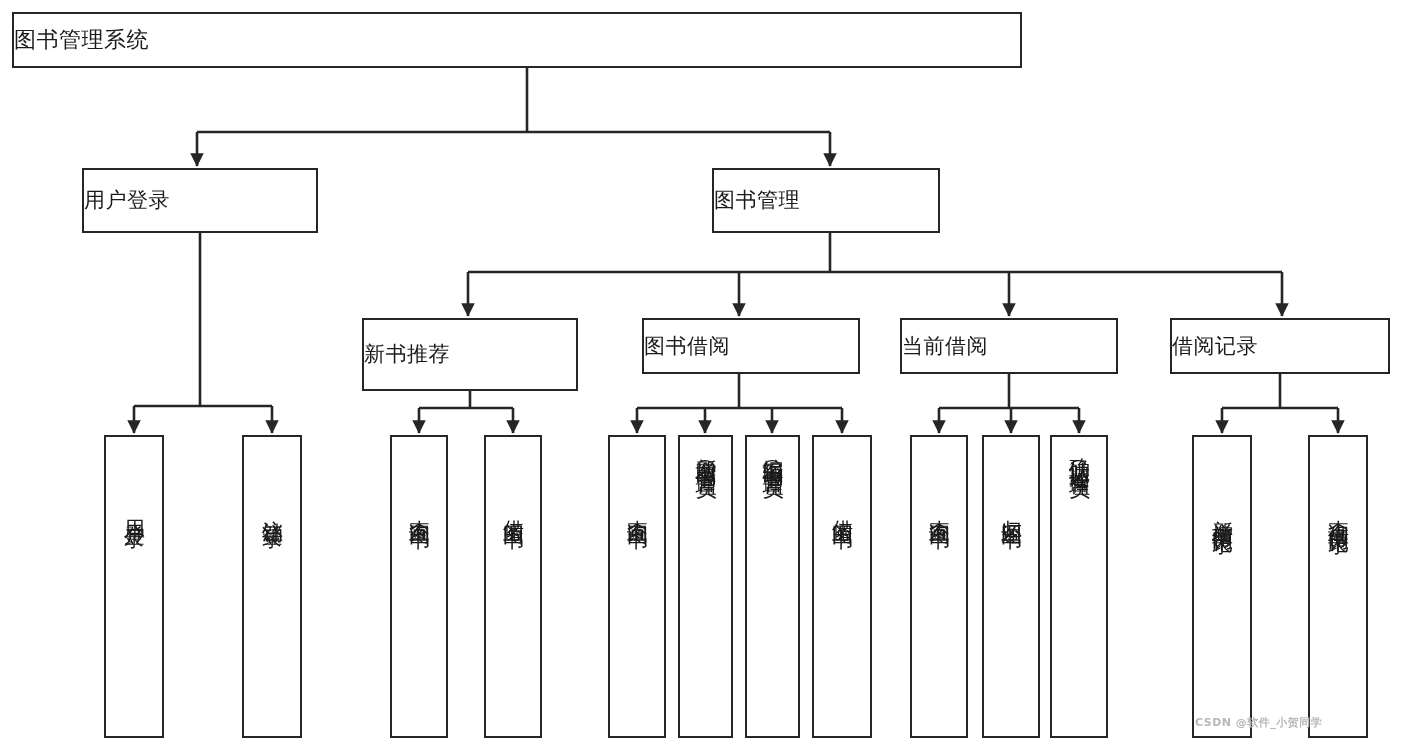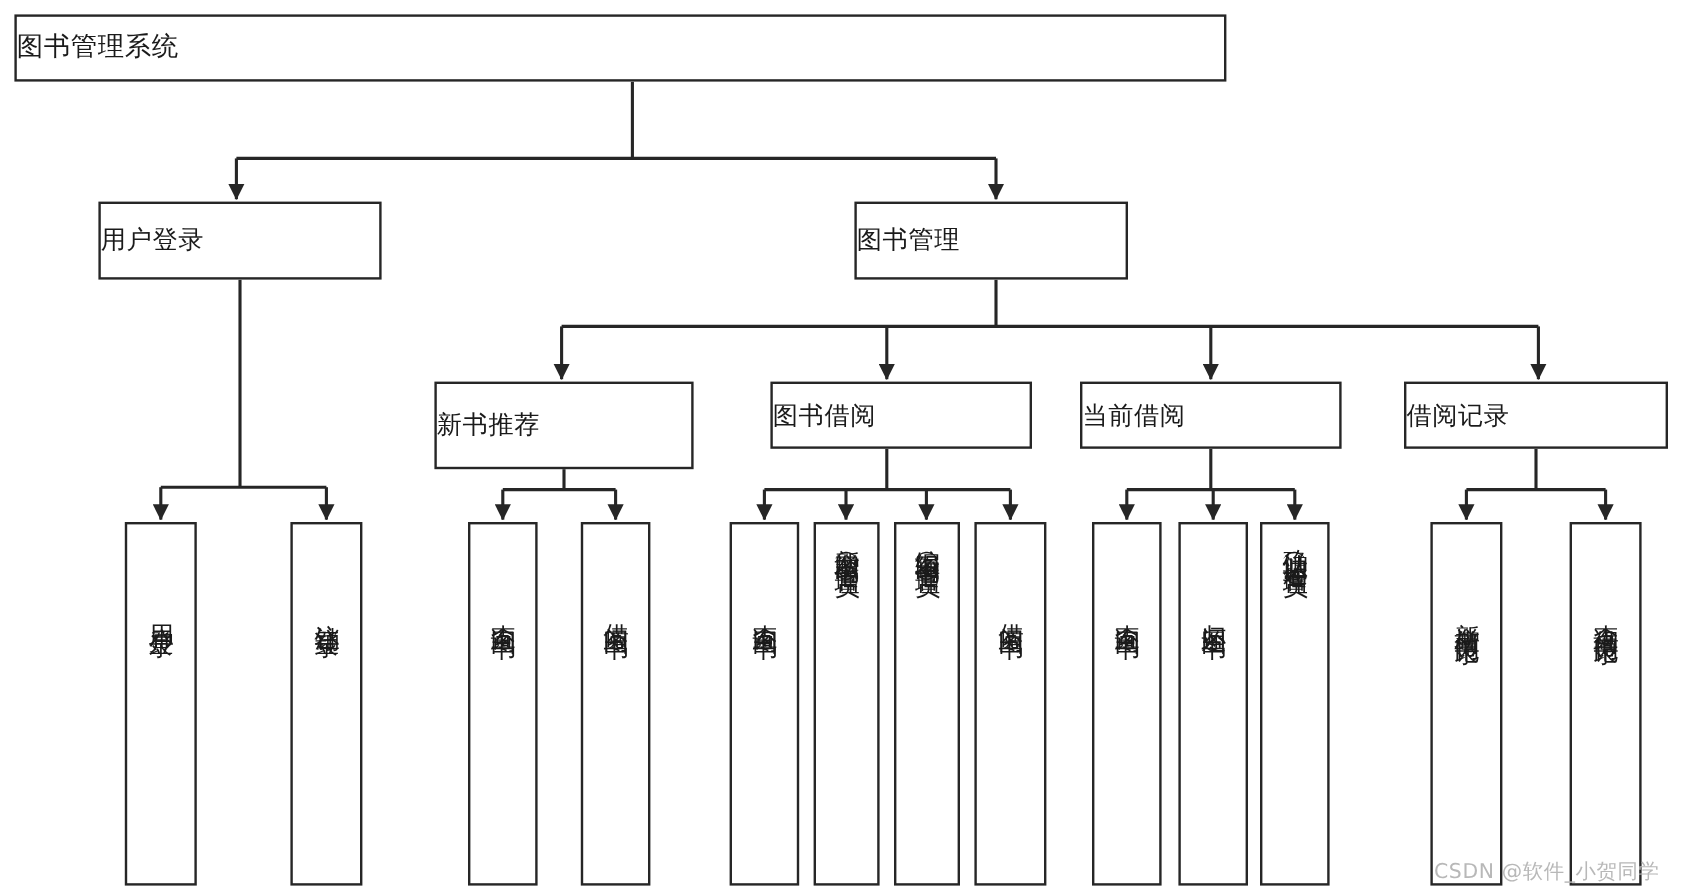--- a/index.html
+++ b/index.html
@@ -55,24 +55,25 @@
     text-orientation:upright;
     font-size:21px;
     letter-spacing:3px;
     line-height:1;
   }
   .node.vert.tall-start{ padding-top:4px; }
   .node.vert.mid .label{ margin-top:60px; }
   .watermark{
     position:absolute;
     color:#b8b8b8;
-    font-size:17px;
+    font-size:11px;
     letter-spacing:0.5px;
     white-space:nowrap;
     user-select:none;
+    font-weight:bold;
   }
 </style>
 </head>
 <body>
 
 <div id="canvas" style="background: rgb(255, 255, 255);">
 
   <svg id="edges" viewBox="0 0 1405 747" xmlns="http://www.w3.org/2000/svg">
     <defs>
       <marker id="arrow" viewBox="0 0 10 10" refX="9.5" refY="5" markerWidth="5.2" markerHeight="5.2" orient="auto-start-reverse">

